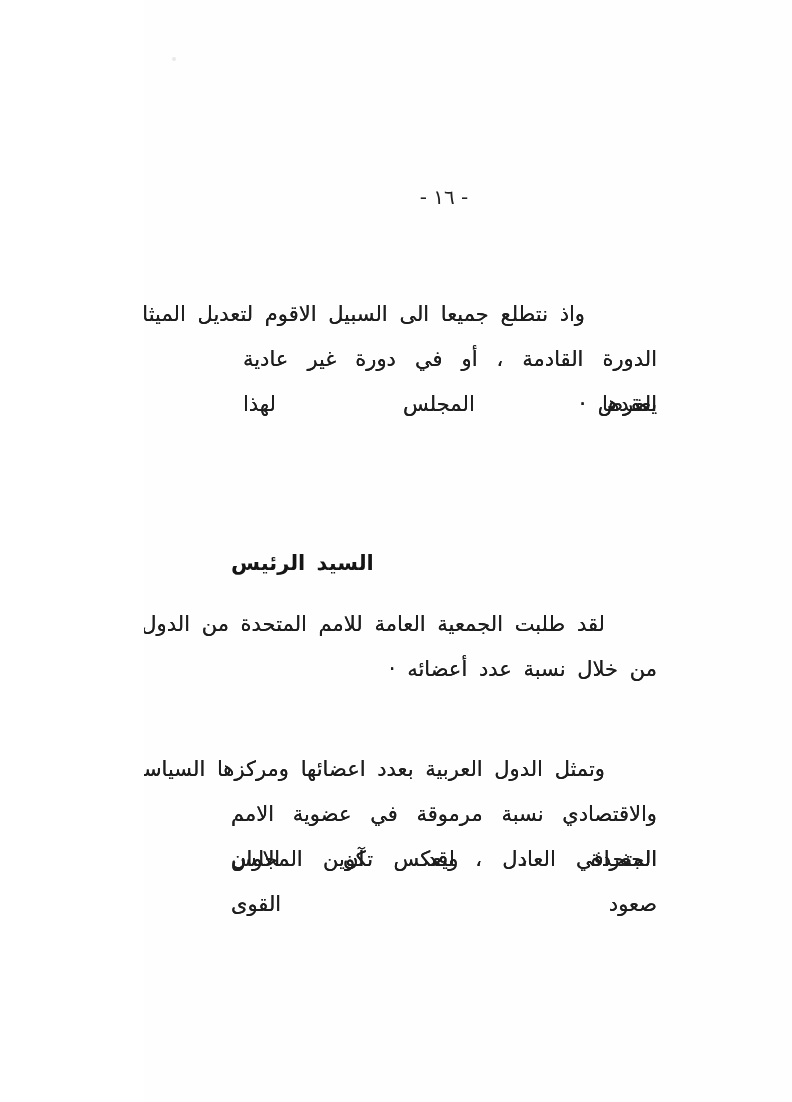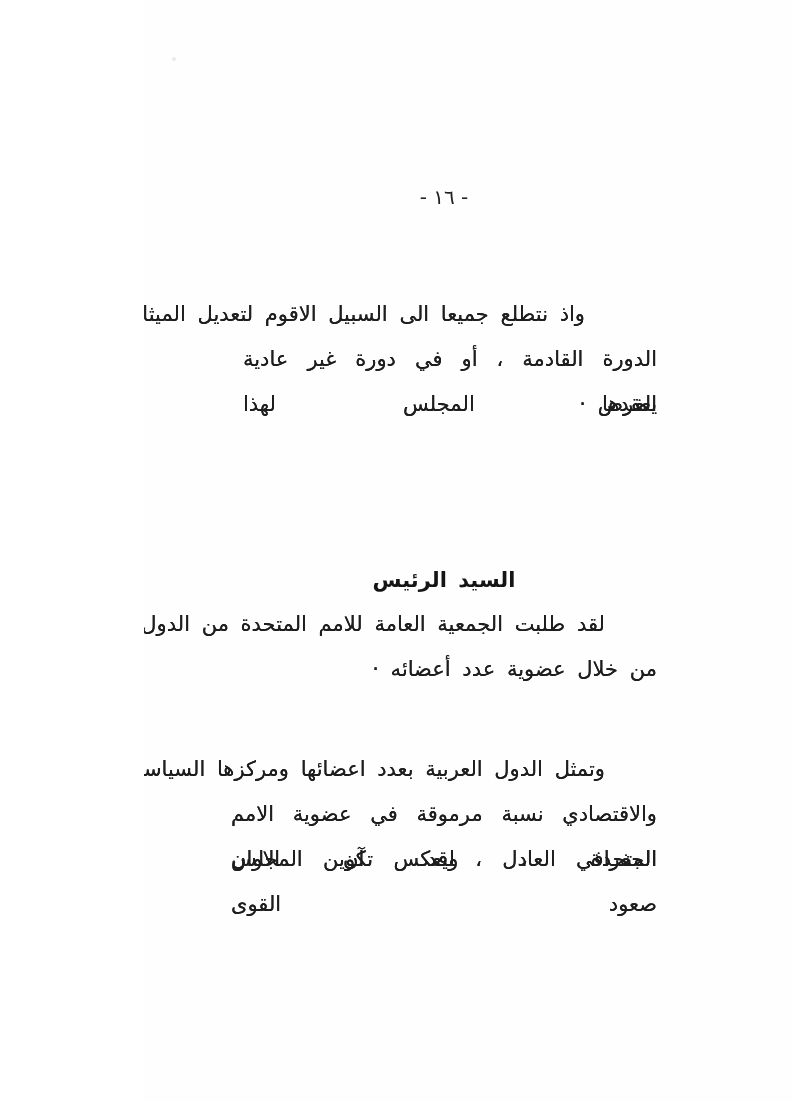--- a/index.html
+++ b/index.html
@@ -62,24 +62,23 @@
     text-align: justify;
     text-align-last: justify;
   }
   
   .line.first-p1 { padding-right: 72px; }
   .line.first   { padding-right: 52px; }
   .heading {
     font-size: 21px;
     font-weight: bold;
     line-height: 30px;
-    text-align: center;
+    text-align: left;
     word-spacing: 4px;
     color: #151515;
-    margin-top: 17px;
   }
 </style>
 </head>
 <body>
 
 <div class="page">
 
   <div class="speck"></div>
 
   <div class="page-number">- ١٦ -</div>
@@ -89,21 +88,21 @@
     <div class="line full">الدورة القادمة ، أو في دورة غير عادية يعقدها المجلس لهذا</div>
     <div class="line">الغرض ·</div>
   </div>
 
   <div class="content-block h1">
     <div class="heading">السيد الرئيس</div>
   </div>
 
   <div class="content-block p2">
     <div class="line first">لقد طلبت الجمعية العامة للامم المتحدة من الدول</div>
-    <div class="line">من خلال عضوية عدد أعضائه ·</div>
+    <div class="line">من خلال نسبة عدد أعضائه ·</div>
   </div>
 
   <div class="content-block p3">
     <div class="line first">وتمثل الدول العربية بعدد اعضائها ومركزها السياسي</div>
     <div class="line full">والاقتصادي نسبة مرموقة في عضوية الامم المتحدة ، وقد آن الاوان</div>
     <div class="line full">الجغرافي العادل ، ليعكس تكوين المجلس صعود القوى</div>
   </div>
 
 </div>
 

